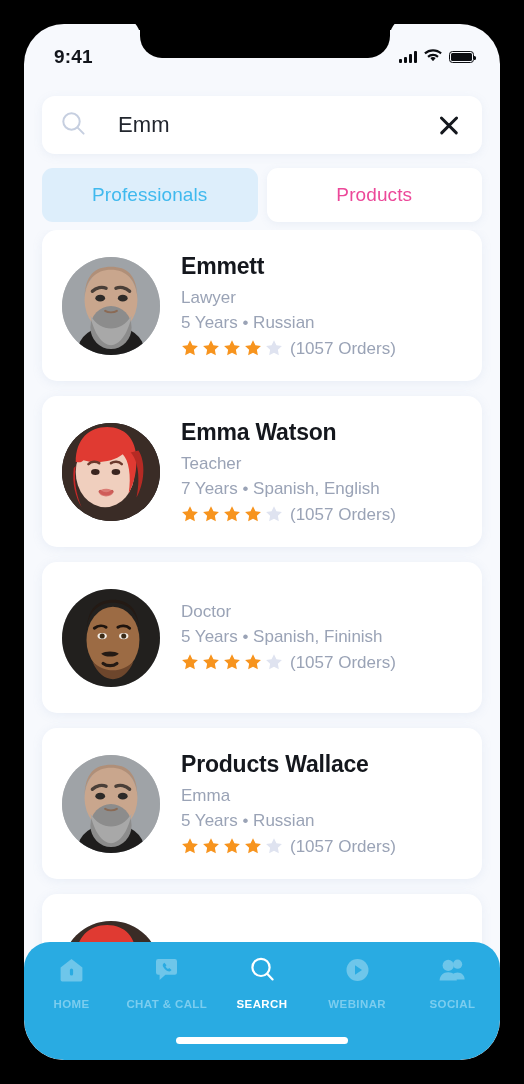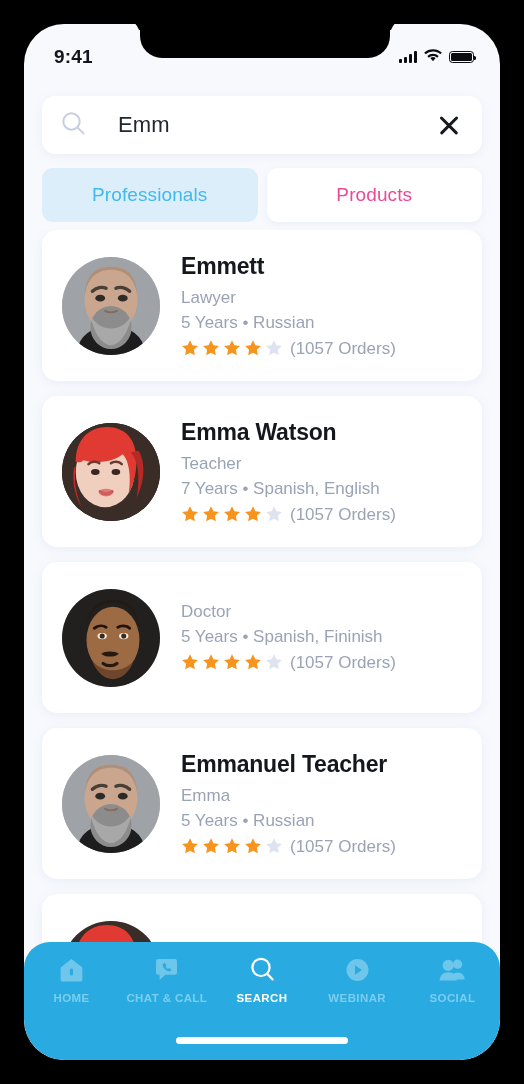--- a/index.html
+++ b/index.html
@@ -155,21 +155,21 @@
     border-radius: 26px 26px 40px 40px;
     z-index: 20;
   }
   #navitems {
     display: flex; height: 84px;
     padding-top: 14px;
   }
   .navitem {
     flex: 1; display: flex; flex-direction: column;
     align-items: center; justify-content: flex-start;
-    cursor: pointer; gap: 9px;
+    cursor: pointer; gap: 15px;
   }
   .navicon { height: 27px; display: flex; align-items: center; }
   .navicon svg { display: block; }
   .navlabel {
     font-size: 11.5px; font-weight: bold; letter-spacing: 0.4px;
   }
   .navitem.active .navlabel { color: #ffffff; }
   .navitem.idle .navlabel { color: #7bcdef; }
   #homeindicator {
     position: absolute; left: 50%; transform: translateX(-50%);
@@ -365,21 +365,21 @@
             <path d="M23 44c0-21 12-31 27-31s27 10 27 31c0-26-11-34-27-34S23 18 23 44z" fill="#b08f78"></path>
             <ellipse cx="50" cy="72" rx="21" ry="22" fill="#8c8c8c"></ellipse>
             <path d="M29 60c4 20 13 30 21 30s17-10 21-30c-6 9-13 13-21 13s-15-4-21-13z" fill="#a8a8a8"></path>
             <ellipse cx="39" cy="42" rx="5" ry="3.4" fill="#2d2a28"></ellipse>
             <ellipse cx="62" cy="42" rx="5" ry="3.4" fill="#2d2a28"></ellipse>
             <path d="M31 35c4-4 10-5 14-3M55 32c4-2 10-1 14 3" stroke="#4a3f38" stroke-width="3.4" fill="none" stroke-linecap="round"></path>
             <path d="M44 55c3 2 9 2 12 0" stroke="#8a6a55" stroke-width="2" fill="none" stroke-linecap="round"></path>
           </svg>
         </div>
         <div class="info">
-          <div class="pname">Emmanuel Teacher</div>
+          <div class="pname">Products Wallace</div>
           <div class="prole">Emma</div>
           <div class="pmeta">5 Years • Russian</div>
           <div class="ratingrow">
             <span class="stars">
               <svg viewBox="0 0 20 20">
                   <path d="M10 1.3l2.7 5.6 6.1.8-4.5 4.3 1.1 6.1L10 15.2l-5.4 2.9 1.1-6.1L1.2 7.7l6.1-.8z" fill="#f7941e"></path>
                 </svg>
               <svg viewBox="0 0 20 20">
                   <path d="M10 1.3l2.7 5.6 6.1.8-4.5 4.3 1.1 6.1L10 15.2l-5.4 2.9 1.1-6.1L1.2 7.7l6.1-.8z" fill="#f7941e"></path>
                 </svg>

